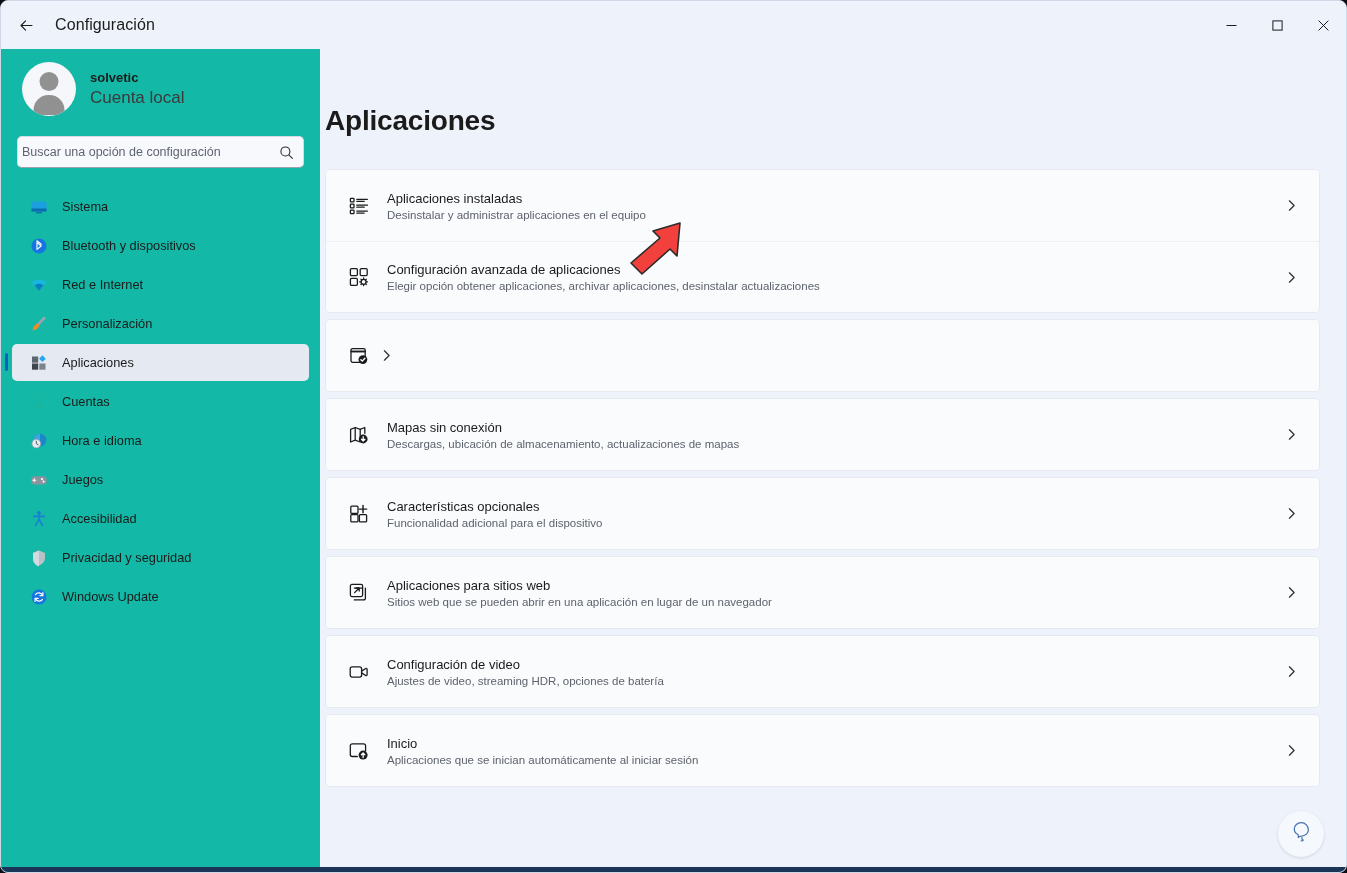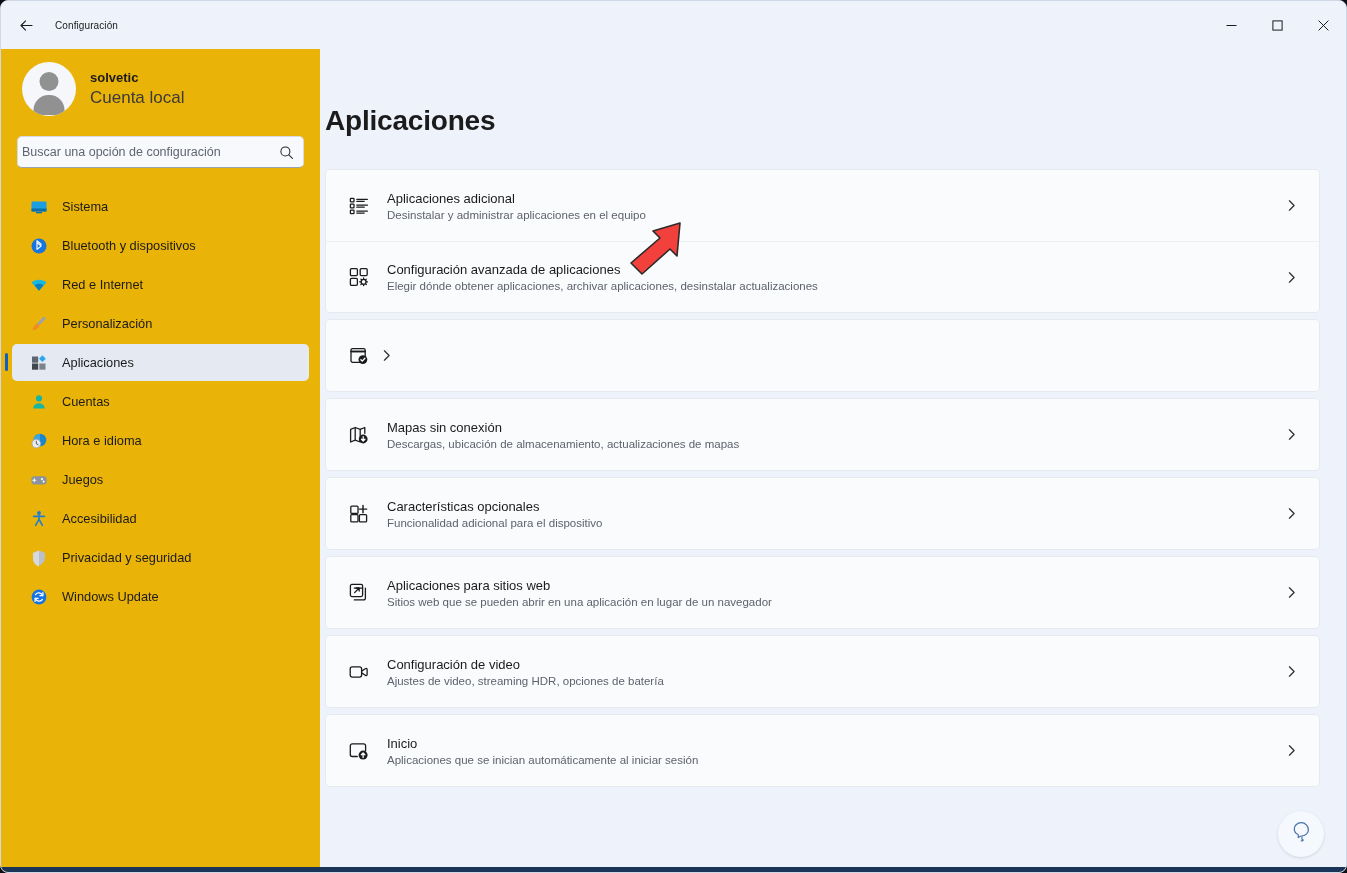--- a/index.html
+++ b/index.html
@@ -30,21 +30,21 @@
   }
   #back-btn {
     width: 34px; height: 30px;
     margin-left: 8px;
     display: flex; align-items: center; justify-content: center;
     border-radius: 5px;
     color: #1b1b1b;
     cursor: pointer;
   }
   #app-title {
-    font-size: 10px;
+    font-size: 16px;
     color: #1b1b1b;
     margin-left: 12px;
     letter-spacing: .1px;
   }
   #win-controls {
     position: absolute;
     right: 0; top: 0;
     height: 48px;
     display: flex;
   }
@@ -55,21 +55,21 @@
     color: #1b1b1b;
   }
 
   
   #body { flex: 1 1 auto; display: flex; min-height: 0; position: relative; }
 
   
   #sidebar {
     width: 319px;
     flex: 0 0 319px;
-    background: #eab308;
+    background: #14b8a6;
     padding: 0 11px;
     display: flex; flex-direction: column;
     overflow: hidden;
   }
   #account {
     display: flex; align-items: center;
     gap: 14px;
     padding: 6px 0 0 10px;
     height: 74px;
   }
@@ -390,42 +390,42 @@
             <div class="card-row">
               <span class="card-icon">
                 <svg width="22" height="22" viewBox="0 0 22 22" fill="none" aria-hidden="true">
         <rect x="2.4" y="3.3" width="3.6" height="3.6" rx=".6" stroke="currentColor" stroke-width="1.3"></rect>
         <rect x="2.4" y="9.2" width="3.6" height="3.6" rx=".6" stroke="currentColor" stroke-width="1.3"></rect>
         <rect x="2.4" y="15.1" width="3.6" height="3.6" rx=".6" stroke="currentColor" stroke-width="1.3"></rect>
         <path d="M8.8 4.3h10.6M8.8 6.3h7.4M8.8 10.2h10.6M8.8 12.2h7.4M8.8 16.1h10.6M8.8 18.1h7.4" stroke="currentColor" stroke-width="1.3" stroke-linecap="round"></path>
                 </svg>
               </span>
               <span class="card-text">
-                <span class="card-title">Aplicaciones adicional</span>
+                <span class="card-title">Aplicaciones instaladas</span>
                 <span class="card-sub">Desinstalar y administrar aplicaciones en el equipo</span>
               </span>
               <span class="card-chevron">
                 <svg width="13" height="13" viewBox="0 0 13 13" fill="none" aria-hidden="true">
                   <path d="M4.4 1.8l4.7 4.7-4.7 4.7" stroke="currentColor" stroke-width="1.25" stroke-linecap="round" stroke-linejoin="round"></path>
                 </svg>
               </span>
             </div>
             <div class="card-row">
               <span class="card-icon">
                 <svg width="22" height="22" viewBox="0 0 22 22" fill="none" aria-hidden="true">
         <rect x="2.4" y="2.6" width="7" height="7" rx="1.1" stroke="currentColor" stroke-width="1.3"></rect>
         <rect x="12.2" y="2.6" width="7" height="7" rx="1.1" stroke="currentColor" stroke-width="1.3"></rect>
         <rect x="2.4" y="12.4" width="7" height="7" rx="1.1" stroke="currentColor" stroke-width="1.3"></rect>
         <circle cx="15.6" cy="15.8" r="2.5" stroke="currentColor" stroke-width="1.3"></circle>
         <path d="M15.6 11.9v1.3M15.6 18.4v1.3M11.7 15.8h1.3M18.2 15.8h1.3M12.9 13.1l.9.9M17.4 17.6l.9.9M18.3 13.1l-.9.9M13.8 17.6l-.9.9" stroke="currentColor" stroke-width="1.25" stroke-linecap="round"></path>
                 </svg>
               </span>
               <span class="card-text">
                 <span class="card-title">Configuración avanzada de aplicaciones</span>
-                <span class="card-sub">Elegir dónde obtener aplicaciones, archivar aplicaciones, desinstalar actualizaciones</span>
+                <span class="card-sub">Elegir opción obtener aplicaciones, archivar aplicaciones, desinstalar actualizaciones</span>
               </span>
               <span class="card-chevron">
                 <svg width="13" height="13" viewBox="0 0 13 13" fill="none" aria-hidden="true">
                   <path d="M4.4 1.8l4.7 4.7-4.7 4.7" stroke="currentColor" stroke-width="1.25" stroke-linecap="round" stroke-linejoin="round"></path>
                 </svg>
               </span>
             </div>
           </div>
           <div class="card-group">
             <div class="card-row">

